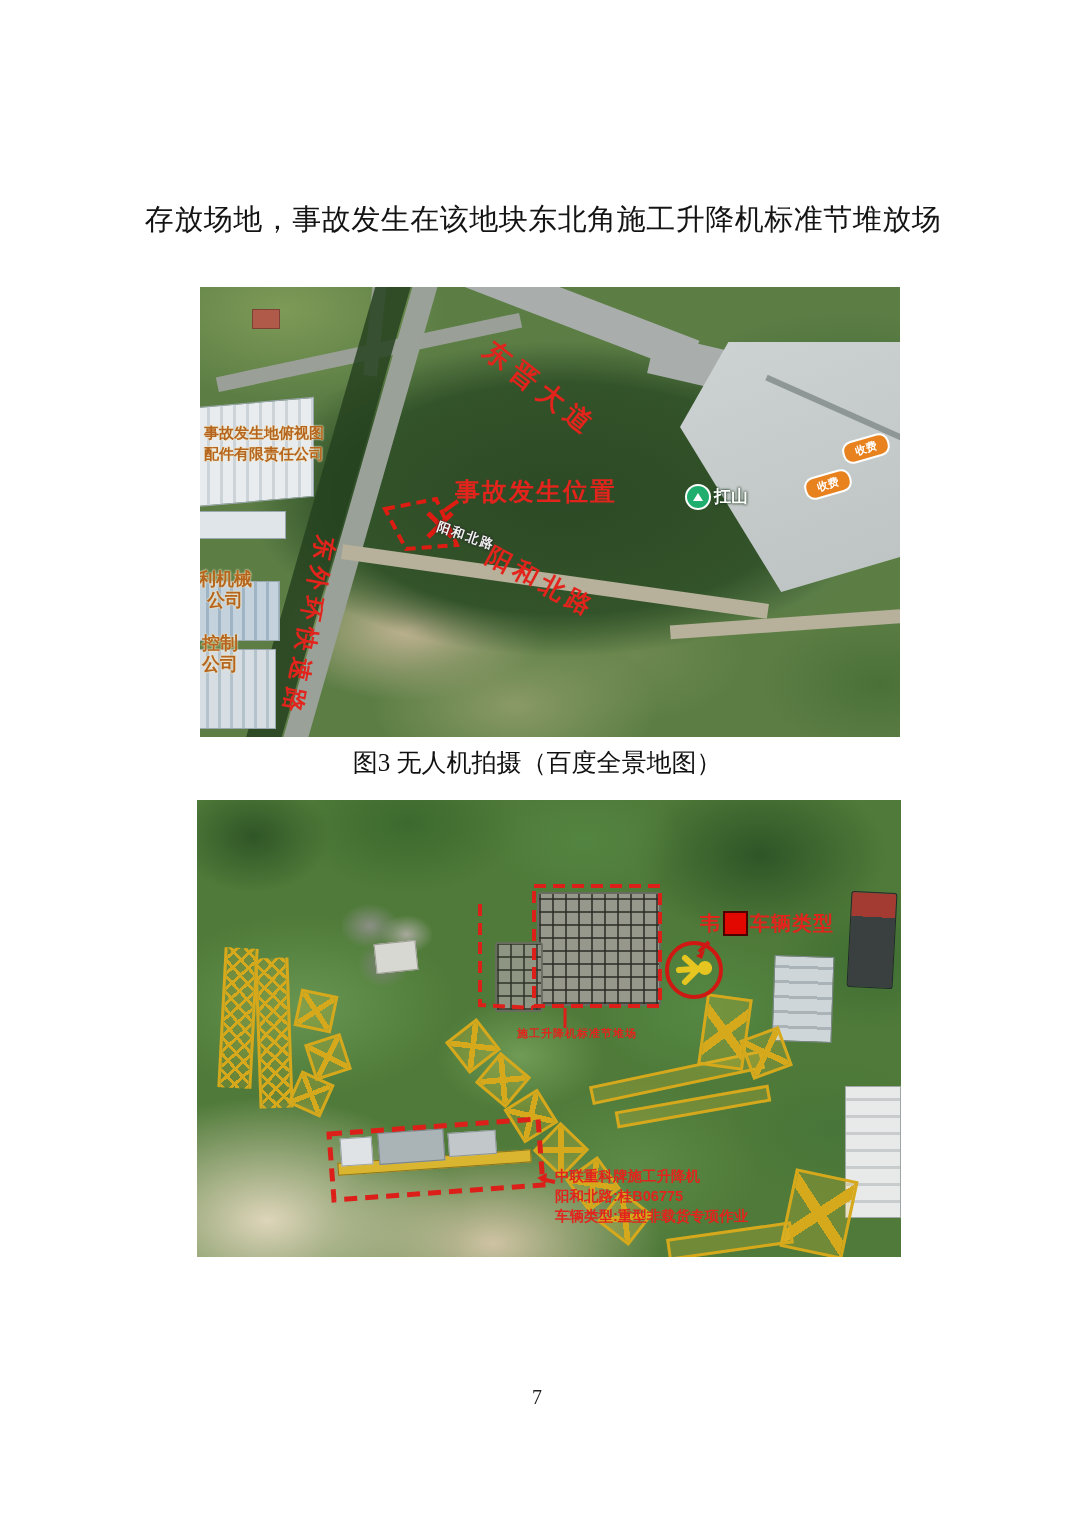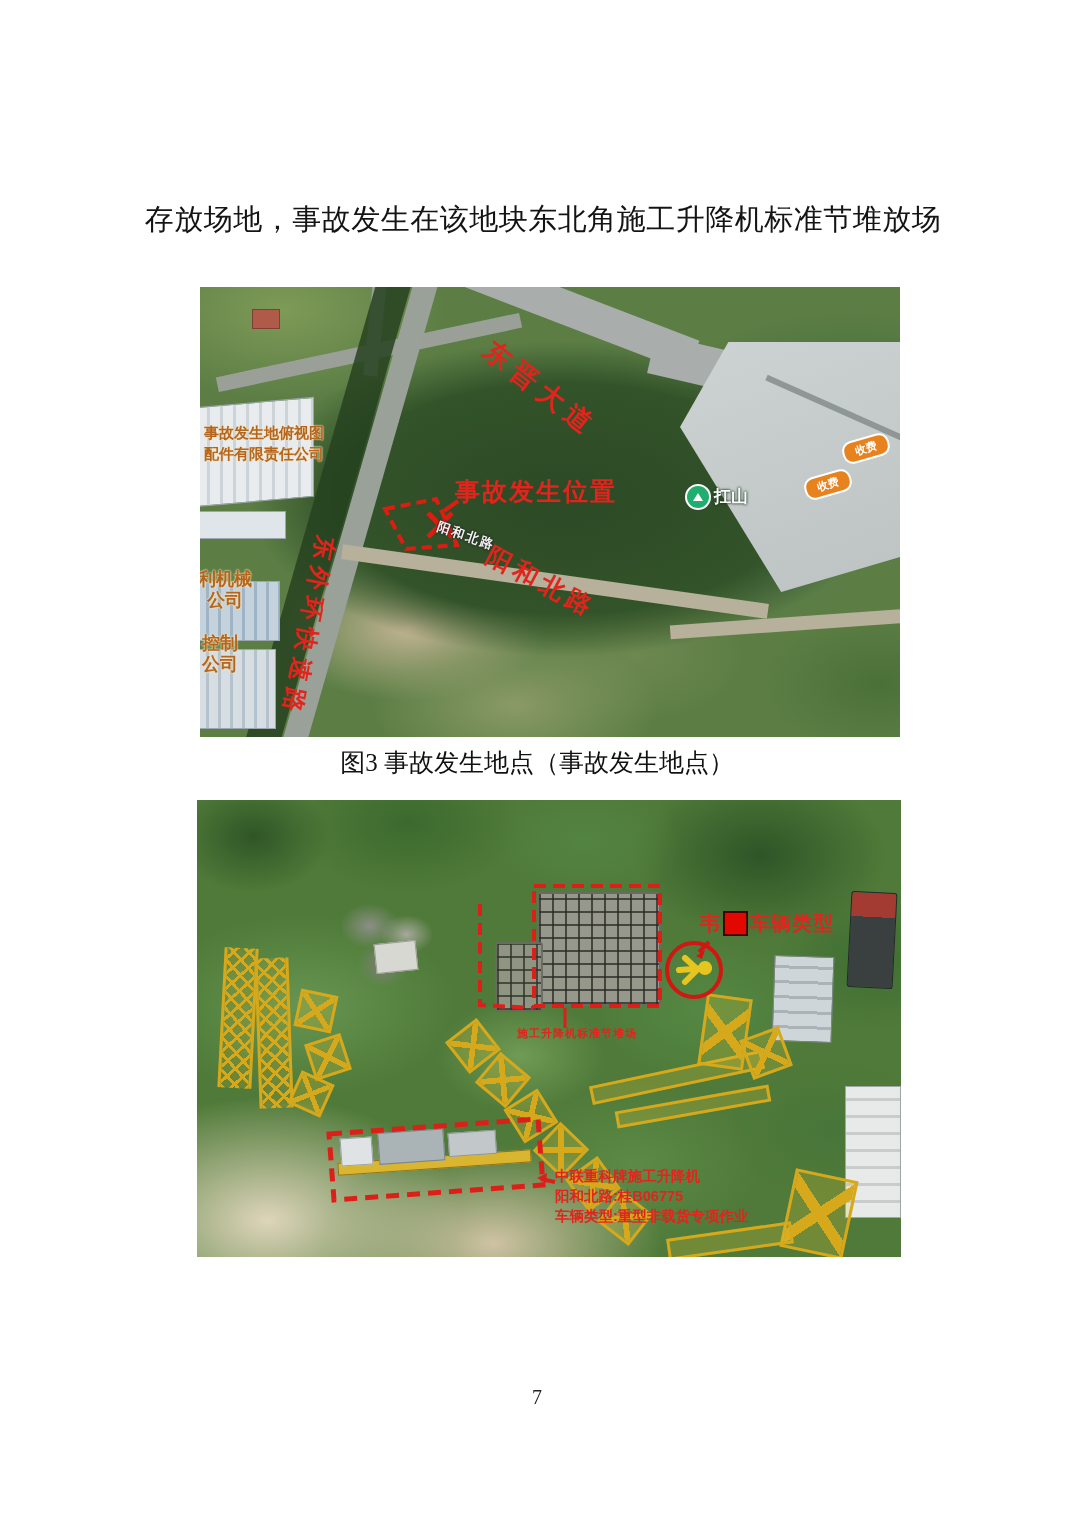--- a/index.html
+++ b/index.html
@@ -169,21 +169,21 @@
       <div>控制</div>
       <div>公司</div>
     </div>
     <div class="f3-pin">
         <span class="tri"></span>
       </div>
     <div class="f3-mtn">扛山</div>
     <div class="toll-badge f3-toll1">收费</div>
     <div class="toll-badge f3-toll2">收费</div>
   </div>
-  <div class="caption cap3">图3 事故发生地点（事故发生地点）</div>
+  <div class="caption cap3">图3 无人机拍摄（百度全景地图）</div>
 
   <div class="fig fig4">
 
     <div class="f4-shack abs"></div>
     <div class="f4-shack2 abs"></div>
     <div class="stack abs f4-stack1"></div>
     <div class="stack abs f4-stack2"></div>
     <div class="f4-truck1 abs"></div>
     <div class="f4-box1 abs"></div>
     <div class="f4-trailer abs"></div>

